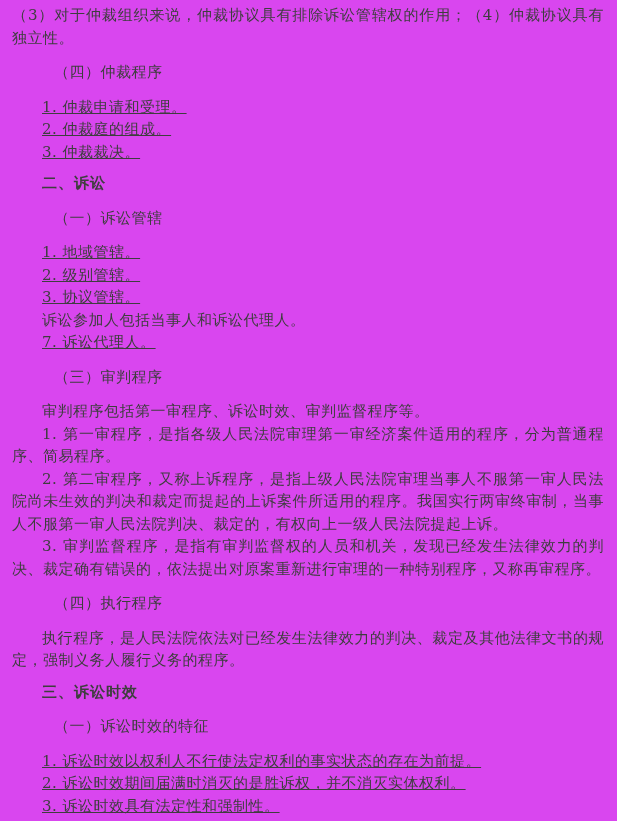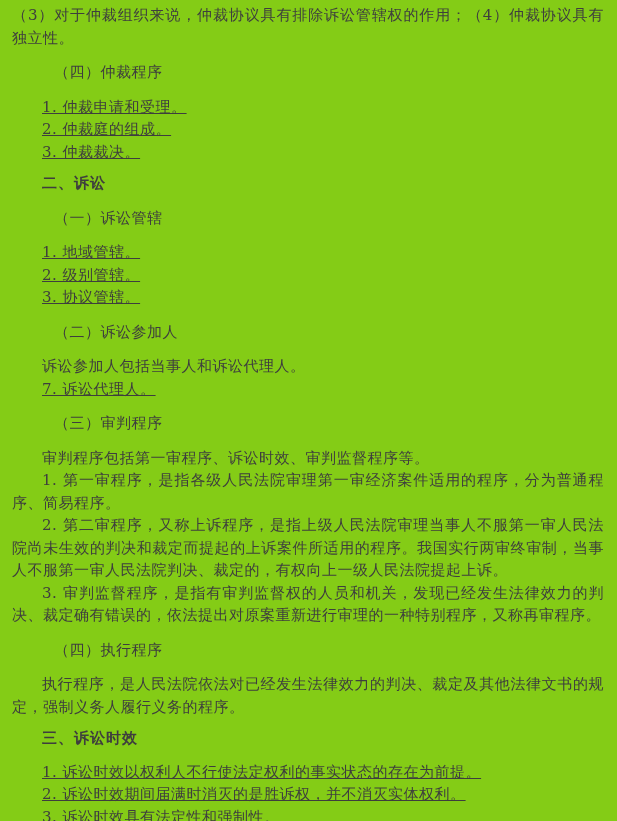--- a/index.html
+++ b/index.html
@@ -5,21 +5,21 @@
   html, body {
     margin: 0;
     padding: 0;
     background: #ffffff;
   }
   .page {
     position: relative;
     width: 617px;
     height: 821px;
     box-sizing: border-box;
-    background: #84cc16;
+    background: #d946ef;
     padding: 4px 13px 12px 12px;
     font-family: "DejaVu Serif", "Liberation Serif", serif;
     font-size: 15px;
     line-height: 22.5px;
     color: #3e3e3e;
     letter-spacing: 0.5px;
     overflow: hidden;
   }
   .para {
     text-indent: 2em;
@@ -54,27 +54,27 @@
   <p class="para cont">（3）对于仲裁组织来说，仲裁协议具有排除诉讼管辖权的作用；（4）仲裁协议具有独立性。</p>
   <p class="sub">（四）仲裁程序</p>
   <p class="item">1. 仲裁申请和受理。</p>
   <p class="item">2. 仲裁庭的组成。</p>
   <p class="item">3. 仲裁裁决。</p>
   <p class="heading">二、诉讼</p>
   <p class="sub">（一）诉讼管辖</p>
   <p class="item">1. 地域管辖。</p>
   <p class="item">2. 级别管辖。</p>
   <p class="item">3. 协议管辖。</p>
-  <p class="sub">（二）诉讼参加人</p>
   <p class="para">诉讼参加人包括当事人和诉讼代理人。</p>
   <p class="item">7. 诉讼代理人。</p>
   <p class="sub">（三）审判程序</p>
   <p class="para">审判程序包括第一审程序、诉讼时效、审判监督程序等。</p>
   <p class="para">1. 第一审程序，是指各级人民法院审理第一审经济案件适用的程序，分为普通程序、简易程序。</p>
   <p class="para">2. 第二审程序，又称上诉程序，是指上级人民法院审理当事人不服第一审人民法院尚未生效的判决和裁定而提起的上诉案件所适用的程序。我国实行两审终审制，当事人不服第一审人民法院判决、裁定的，有权向上一级人民法院提起上诉。</p>
   <p class="para">3. 审判监督程序，是指有审判监督权的人员和机关，发现已经发生法律效力的判决、裁定确有错误的，依法提出对原案重新进行审理的一种特别程序，又称再审程序。</p>
   <p class="sub">（四）执行程序</p>
   <p class="para">执行程序，是人民法院依法对已经发生法律效力的判决、裁定及其他法律文书的规定，强制义务人履行义务的程序。</p>
   <p class="heading">三、诉讼时效</p>
+  <p class="sub">（一）诉讼时效的特征</p>
   <p class="item">1. 诉讼时效以权利人不行使法定权利的事实状态的存在为前提。</p>
   <p class="item">2. 诉讼时效期间届满时消灭的是胜诉权，并不消灭实体权利。</p>
   <p class="item">3. 诉讼时效具有法定性和强制性。</p>
 </div>
 
 </body></html>

